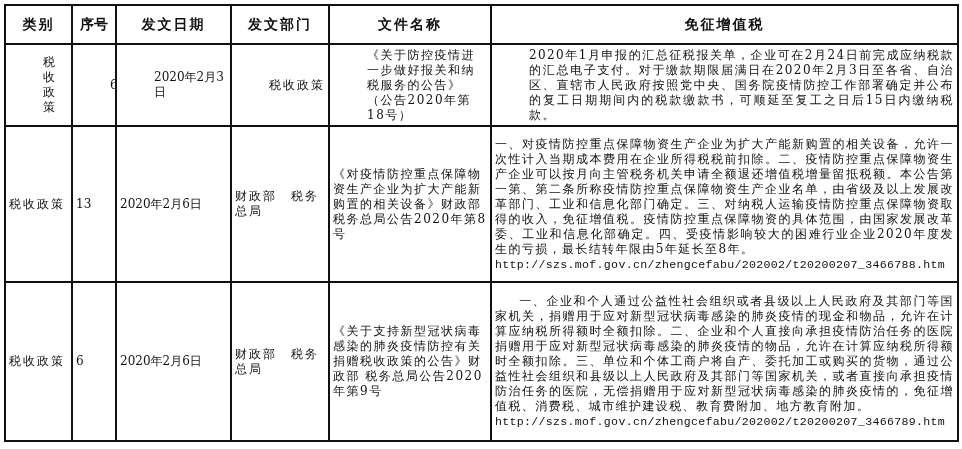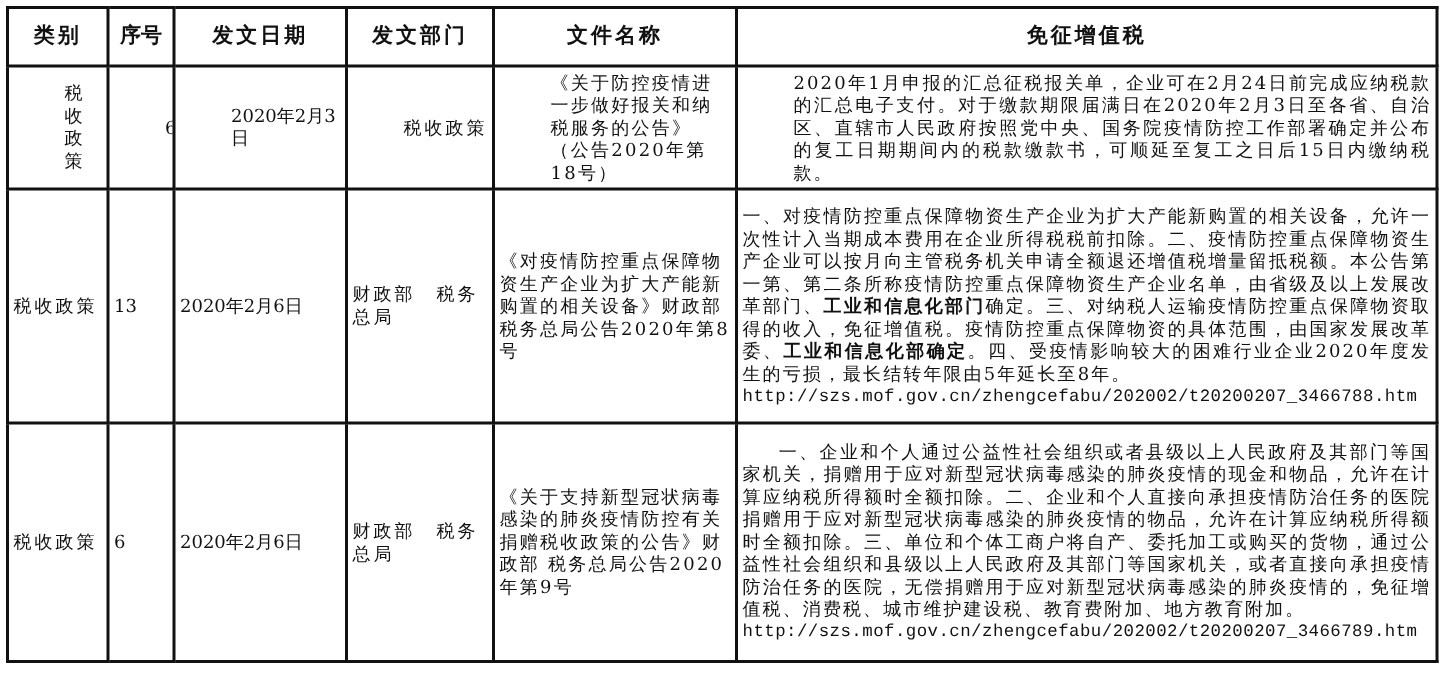--- a/index.html
+++ b/index.html
@@ -24,21 +24,21 @@
     font-weight: bold;
     font-size: 14px;
     text-align: center;
     letter-spacing: 2px;
   }
   td.center { }
   td.cat { letter-spacing: 2px; font-size: 12.5px; }
   td.name { text-align: left; letter-spacing: 1.5px; font-size: 12px; line-height: 14.5px; padding: 0 4px; }
   td.content { text-align: justify; letter-spacing: 1.4px; font-size: 11.6px; line-height: 15.3px; padding: 0 4px; }
   td.dept { letter-spacing: 2px; }
-  .bold { font-weight: bold; font-family: "DejaVu Sans", "Liberation Sans", sans-serif; }
+  .bold { font-weight: normal; font-family: "DejaVu Sans", "Liberation Sans", sans-serif; }
   .url { font-family: "Liberation Mono", "DejaVu Sans Mono", monospace; letter-spacing: 0.3px; font-size: 11.6px; display: block; }
   tr.r1 td { height: 80px; padding-left: 37px; }
   tr.r2 td { height: 154px; }
   tr.r3 td { height: 157px; }
 </style>
 </head>
 <body>
 
 <table class="policy">
   <colgroup>

